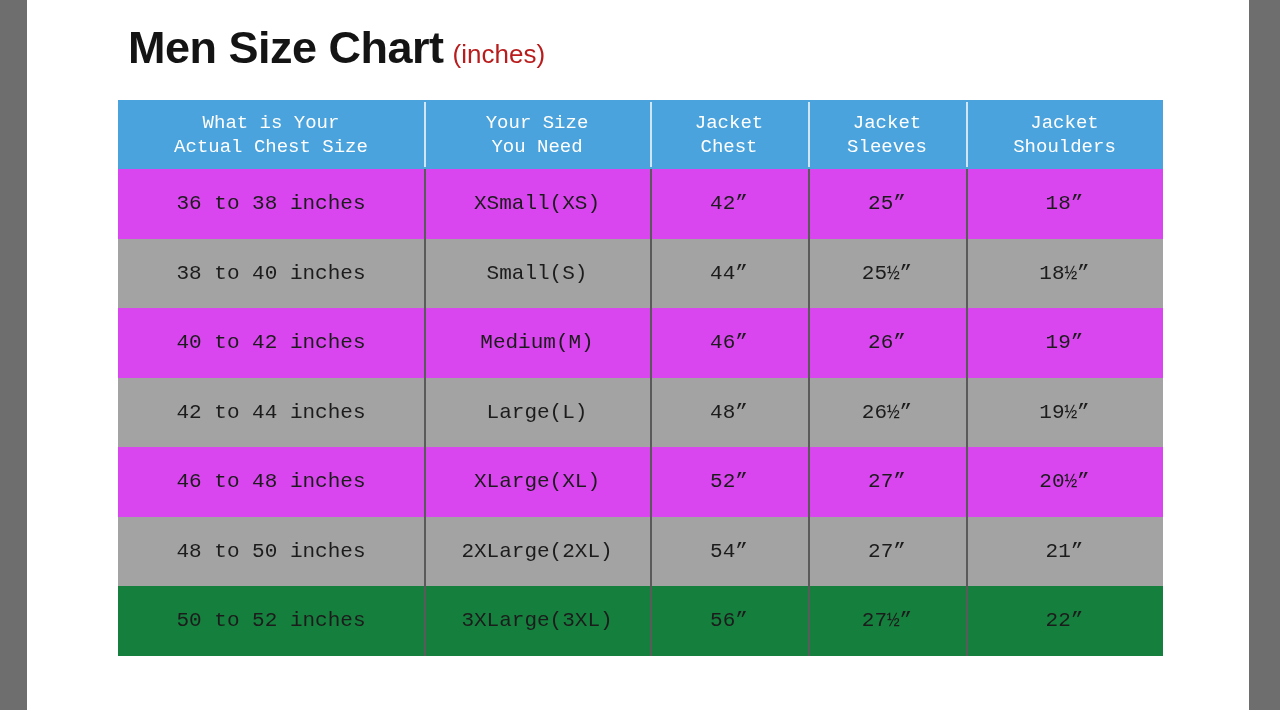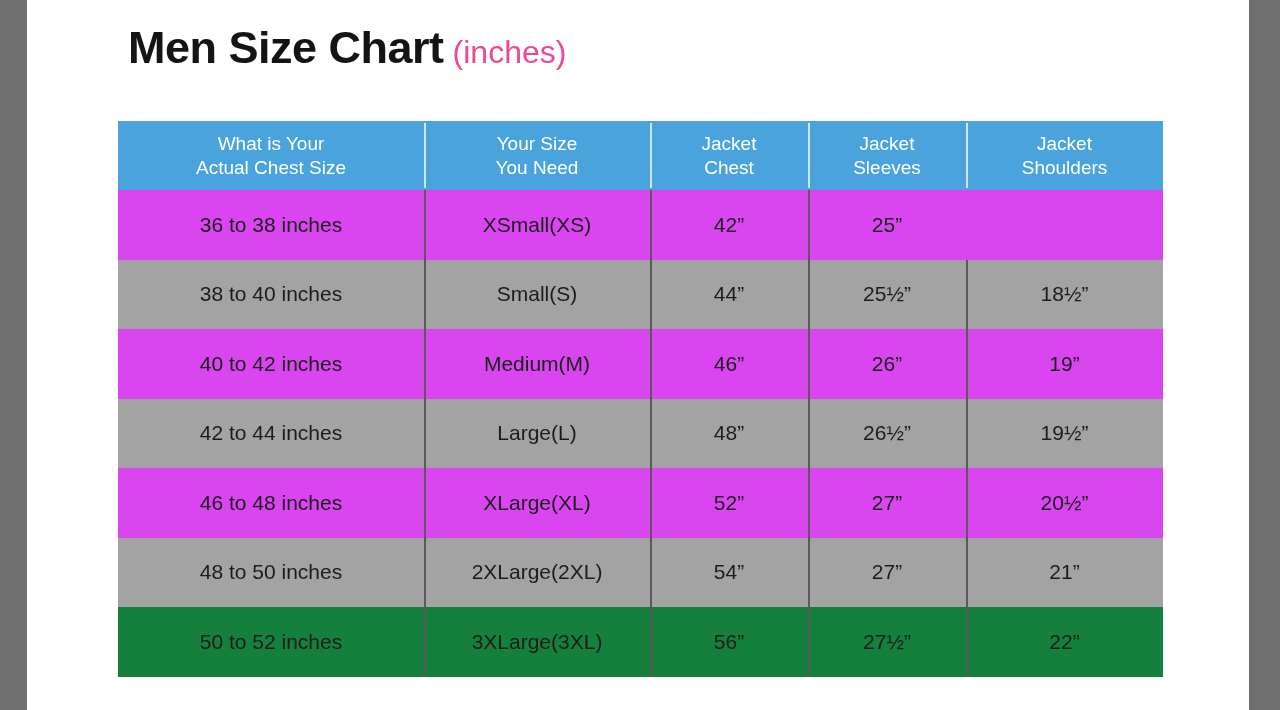--- a/index.html
+++ b/index.html
@@ -43,32 +43,33 @@
     align-items: baseline;
     white-space: nowrap;
   }
   .title-main {
     font-size: 45px;
     font-weight: bold;
     color: #141414;
     letter-spacing: -0.5px;
   }
   .title-sub {
-    font-size: 32px;
+    font-size: 26px;
     font-weight: normal;
-    color: #ec4899;
+    color: #b91c1c;
     margin-left: 9px;
   }
 
   
   .table {
     position: absolute;
     left: 91px;
-    top: 121px;
+    top: 100px;
     width: 1045px;
+    font-family: Liberation Mono, monospace;
   }
 
   .row {
     display: flex;
     width: 100%;
     box-sizing: border-box;
   }
 
   .head-row {
     background: #4aa3dc;
@@ -168,20 +169,21 @@
         <span class="ln">Jacket</span>
         <span class="ln">Shoulders</span>
       </div>
     </div>
 
     <div class="row body-row shaded">
       <div class="cell c0">36 to 38 inches</div>
       <div class="cell c1">XSmall(XS)</div>
       <div class="cell c2">42”</div>
       <div class="cell c3">25”</div>
+      <div class="cell c4">18”</div>
     </div>
 
     <div class="row body-row">
       <div class="cell c0">38 to 40 inches</div>
       <div class="cell c1">Small(S)</div>
       <div class="cell c2">44”</div>
       <div class="cell c3">25½”</div>
       <div class="cell c4">18½”</div>
     </div>
 

